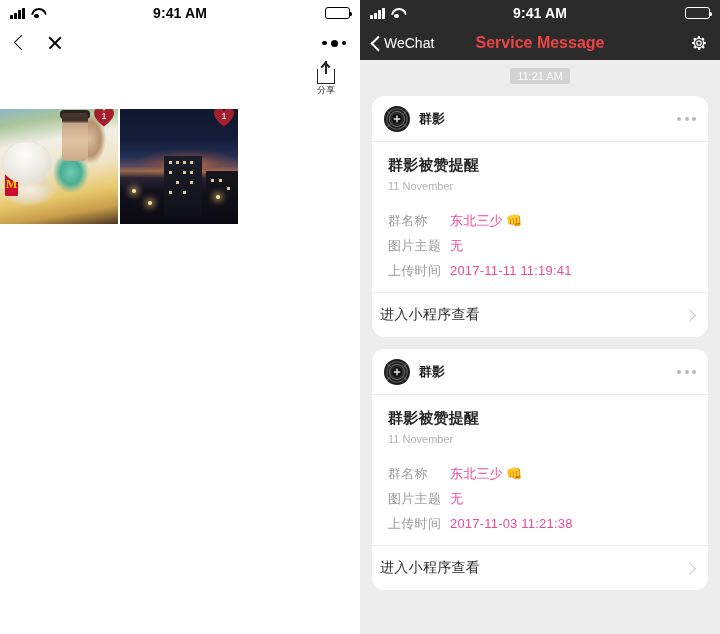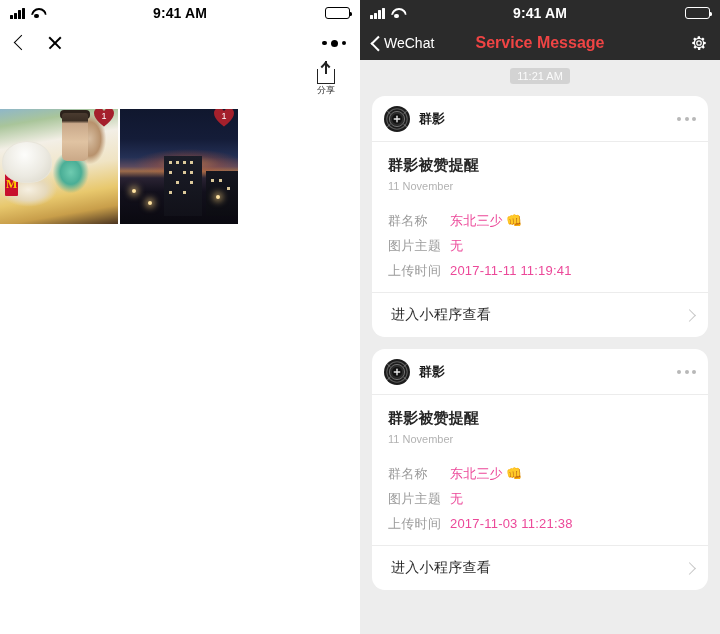--- a/index.html
+++ b/index.html
@@ -240,21 +240,21 @@
   .card-date { font-size: 11px; color: #b2b2b2; margin-top: 5px; }
   .kv-list { margin-top: 20px; }
   .kv-row { display: flex; align-items: baseline; margin-bottom: 7px; font-size: 13px; }
   .kv-row:last-child { margin-bottom: 0; }
   .kv-key { color: #9b9b9b; flex: 0 0 62px; letter-spacing: 0.3px; }
   .kv-val { color: #ec4899; letter-spacing: 0.2px; }
 
   .card-foot {
     border-top: 1px solid #ececec;
     display: flex; align-items: center;
-    padding: 13px 14px 13px 19px;
+    padding: 13px 14px 13px 8px;
     cursor: pointer;
   }
   .foot-label { font-size: 14px; color: #2b2b2b; letter-spacing: 0.3px; }
   .foot-chev { margin-left: auto; width: 9px; height: 14px; position: relative; }
   .foot-chev::before {
     content: ""; position: absolute; left: 0px; top: 3px;
     width: 8px; height: 8px;
     border-right: 1.4px solid #c6c6c6; border-top: 1.4px solid #c6c6c6;
     transform: rotate(45deg);
   }

